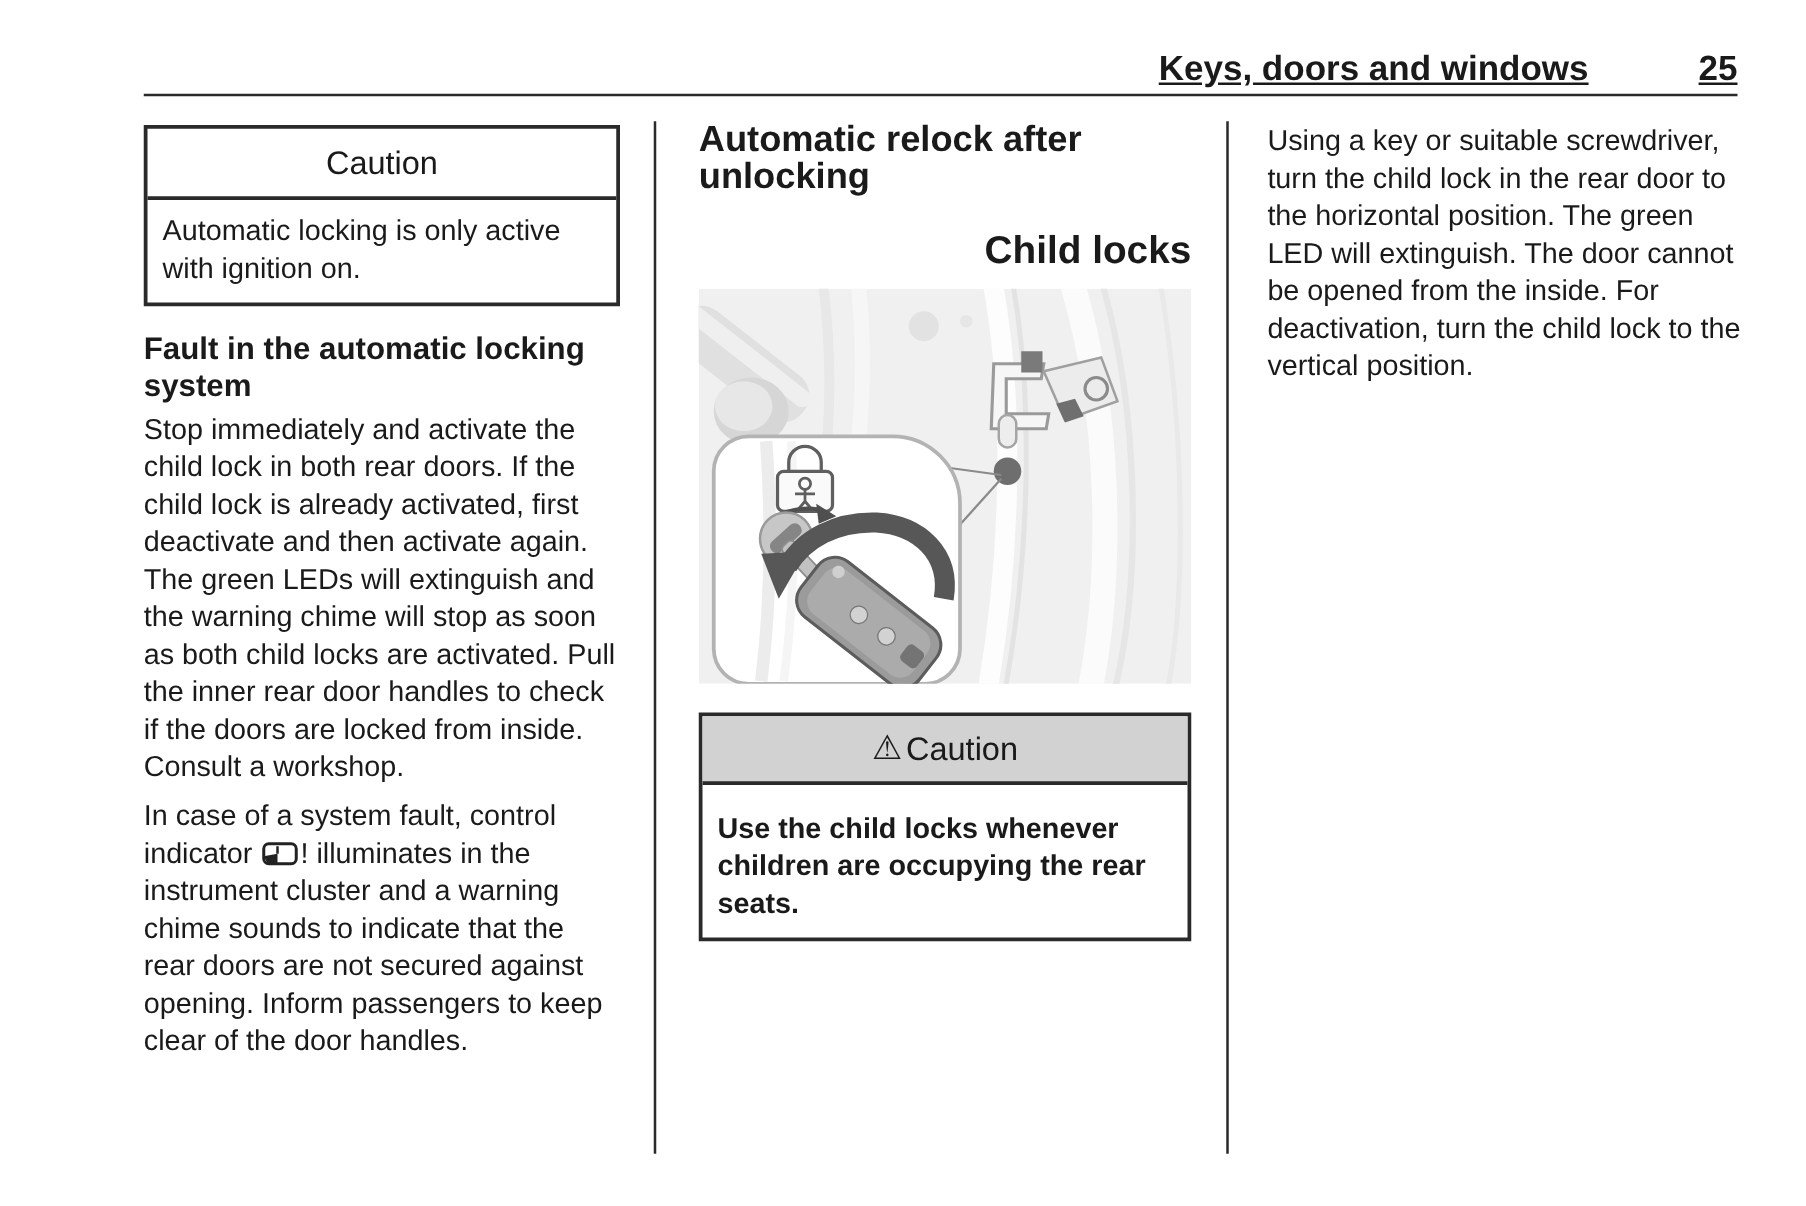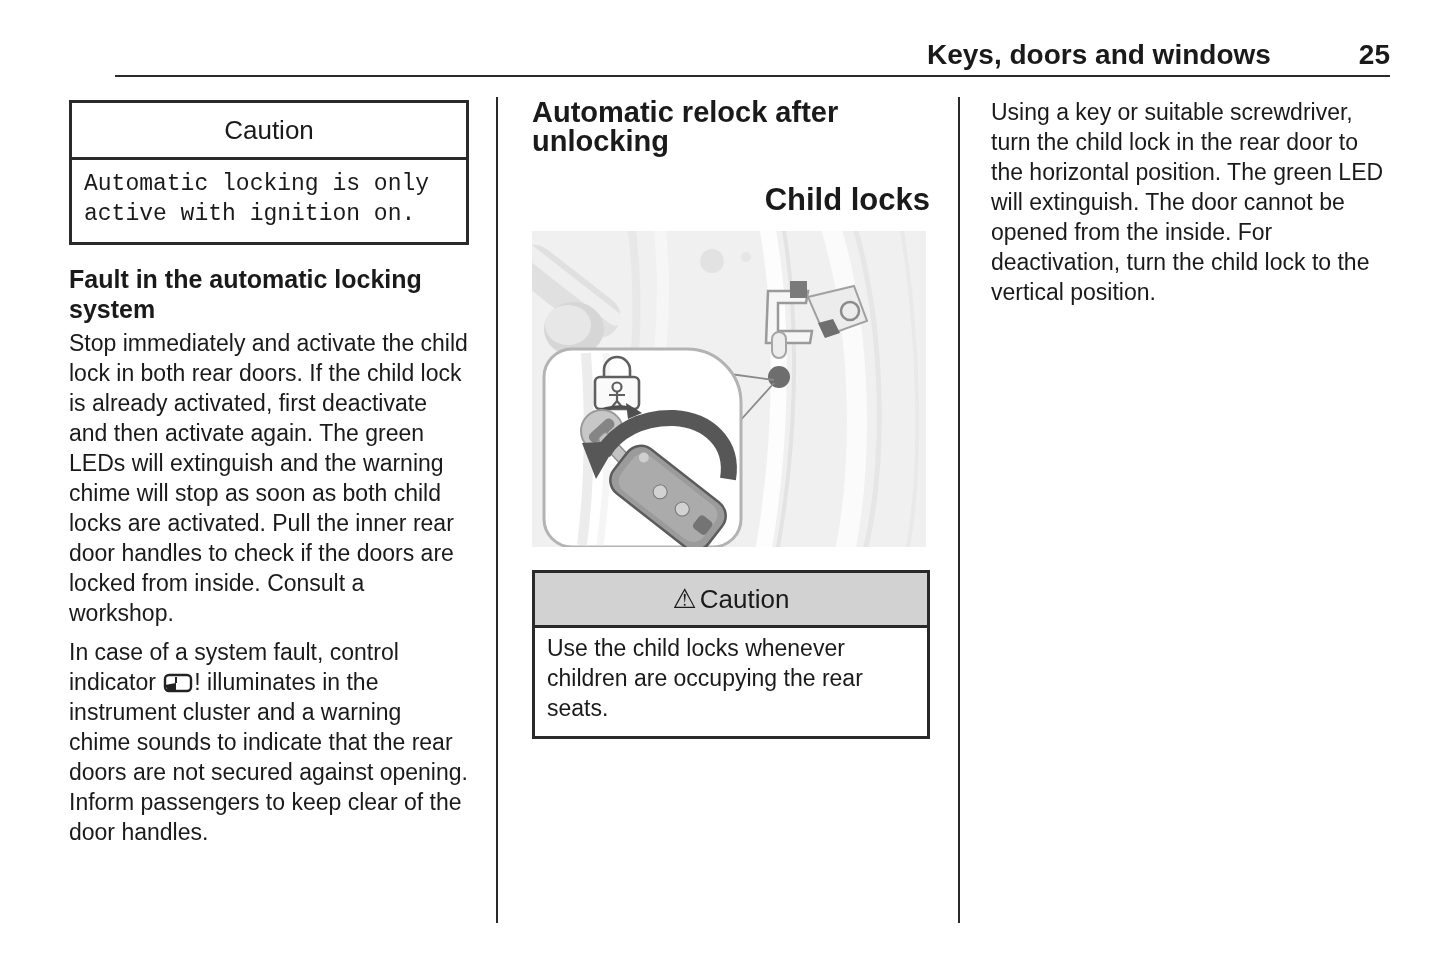--- a/index.html
+++ b/index.html
@@ -5,59 +5,59 @@
   html,body{margin:0;padding:0;background:#ffffff;}
   body{
     width:1445px;height:965px;overflow:hidden;
     font-family:"Liberation Sans","DejaVu Sans",sans-serif;
     color:#1a1a1a;
     -webkit-font-smoothing:antialiased;
   }
   .page{position:relative;width:1445px;height:965px;background:#fff;}
 
   
-  .header{margin:40px 55px 0 115px;}
+  .header{margin:40px 55px 0 115px;text-decoration:underline;}
   .header-row{display:flex;justify-content:flex-end;align-items:baseline;
     font-size:28px;font-weight:bold;line-height:30px;}
   .header-page{margin-left:88px;}
   .header-rule{border-bottom:2px solid #2a2a2a;margin-top:5px;}
 
   
-  .columns{display:flex;margin:20px 50px 0 69px;height:826px;gap:11px;}
+  .columns{display:flex;margin:20px 50px 0 115px;height:826px;gap:11px;}
   .col{font-size:23px;line-height:30px;}
   .col-left{width:400px;}
   .col-middle{width:398px;}
   .col-right{width:400px;}
   .vdivider{width:2px;background:#2a2a2a;}
   .vd1{margin-left:16px;margin-right:23px;}
   .vd2{margin-left:17px;margin-right:20px;}
 
   p{margin:0 0 9px 0;}
 
   
   .caution-box{border:3px solid #2a2a2a;margin-top:3px;margin-bottom:19px;}
   .caution-title{font-size:26px;line-height:30px;text-align:center;
     padding:12px 0;border-bottom:3px solid #2a2a2a;}
-  .caution-body{padding:9px 12px 13px 12px;font-family:Liberation Mono, monospace;}
+  .caution-body{padding:9px 12px 13px 12px;}
 
   .fault-heading{font-size:25px;font-weight:bold;margin:0 0 4px 0;}
 
   
   .h2{font-size:29px;font-weight:bold;line-height:29px;margin:1px 0 13px 0;}
   .h1{font-size:31px;font-weight:bold;line-height:34px;margin:27px 0 0 0;text-align:right;}
   .illustration{margin-top:14px;width:394px;height:316px;}
   .illustration svg{display:block;}
 
   
   .warning-box{border:3px solid #2a2a2a;margin-top:23px;}
   .warning-header{background:#d2d2d2;border-bottom:3px solid #2a2a2a;
     display:flex;justify-content:center;align-items:center;
     font-size:26px;line-height:30px;padding:11px 0;}
   .warning-triangle{font-size:27px;margin-right:3px;font-family:"DejaVu Sans",sans-serif;}
-  .warning-body{padding:5px 12px 13px 12px;}
+  .warning-body{padding:19px 12px 13px 12px;font-weight:bold;}
 
   
   .ind-icon{display:inline-block;width:32px;height:22px;vertical-align:-4px;}
 </style>
 </head>
 <body>
 
 <div class="page">
 
   <div class="header">

